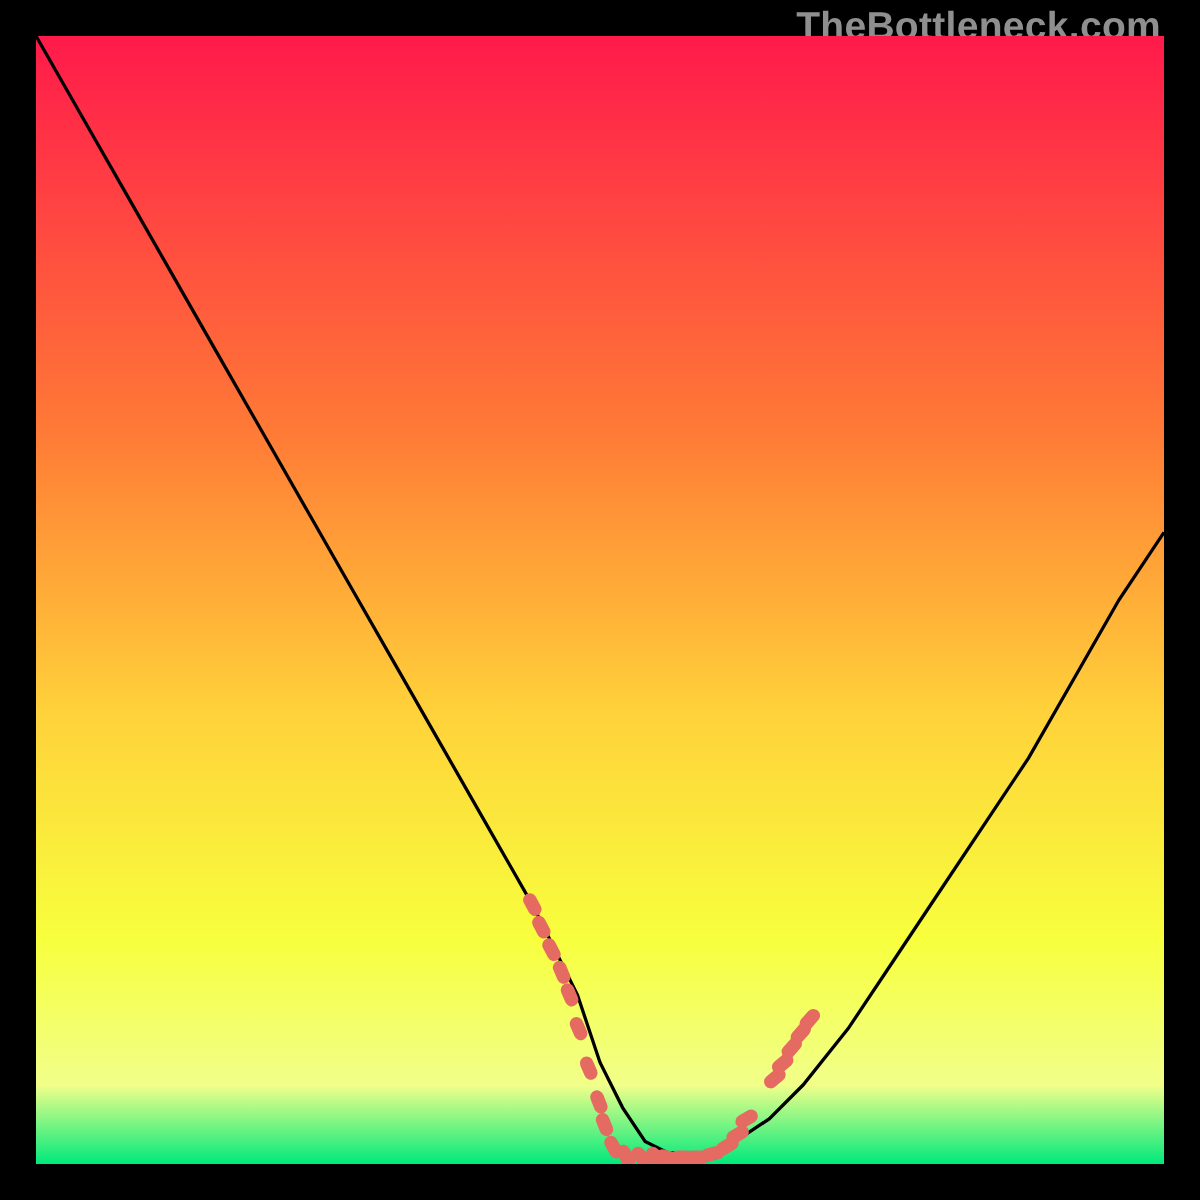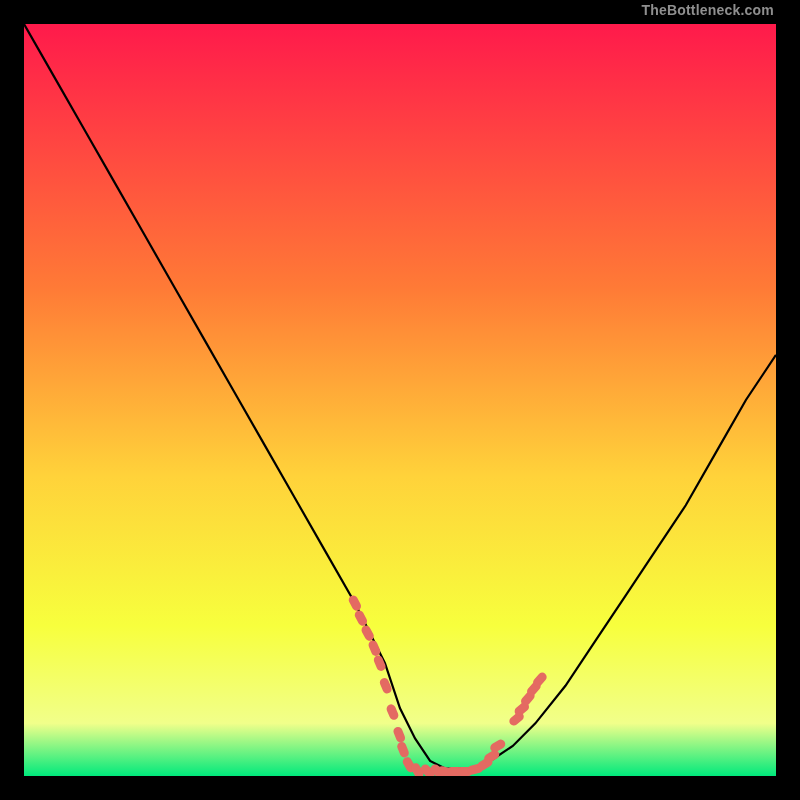--- a/index.html
+++ b/index.html
@@ -23,21 +23,21 @@
     left: 0;
     top: 0;
     width: 752px;
     height: 752px;
   }
   .watermark {
     position: absolute;
     top: 2px;
     right: 26px;
     font-family: Arial, Helvetica, sans-serif;
-    font-size: 14px;
+    font-size: 26px;
     font-weight: bold;
     color: #8f8f8f;
     letter-spacing: 0.2px;
   }
   svg {
     display: block;
   }
 </style>
 </head>
 <body>

